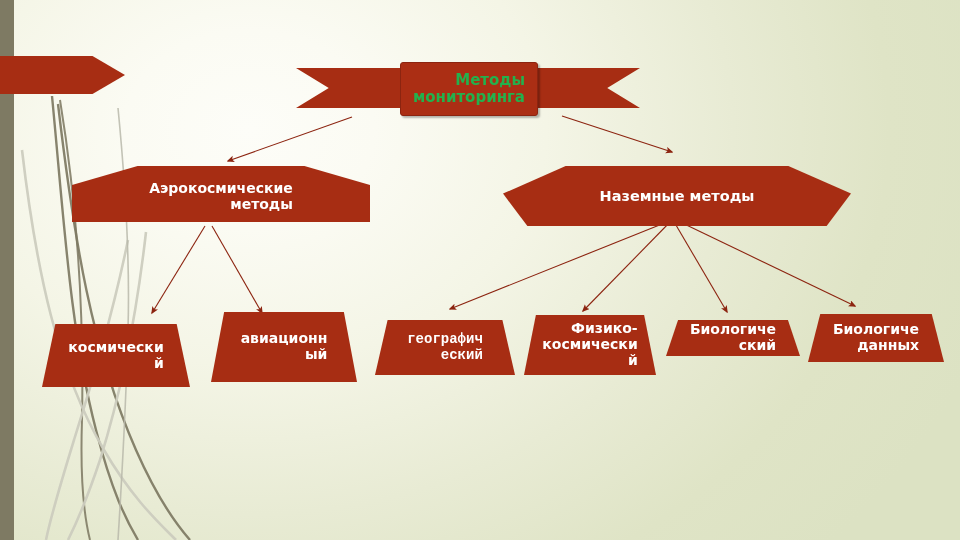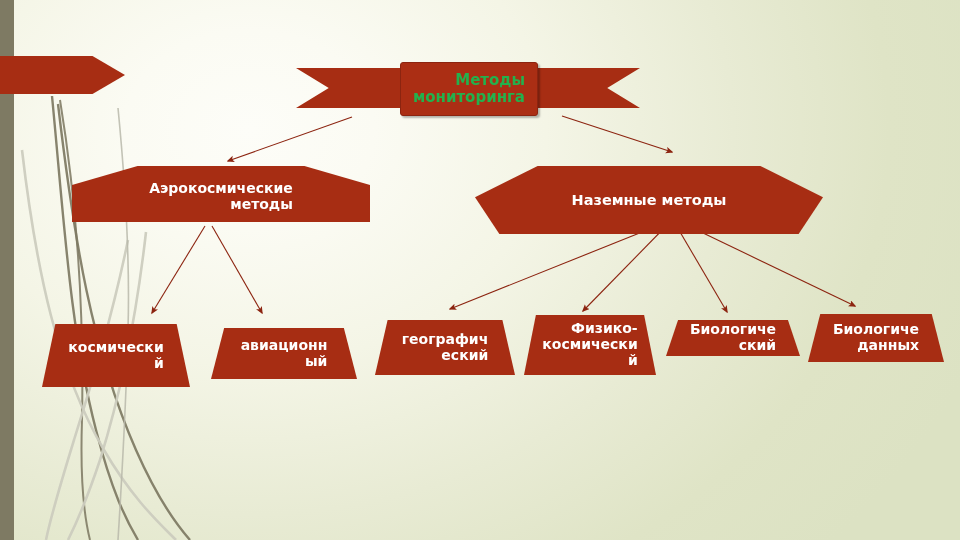--- a/index.html
+++ b/index.html
@@ -52,32 +52,32 @@
   }
 
   
   .chevron{position:absolute;background:#a72d13;}
   .chev-a{
     left:72px;top:166px;width:298px;height:56px;
     clip-path:polygon(0 34%,22% 0,78% 0,100% 34%,100% 100%,0 100%);
   }
   .chev-a .shape-label{color:#ffffff;font-size:14px;font-weight:bold;padding-top:6px;box-sizing:border-box;}
   .chev-b{
-    left:475px;top:166px;width:348px;height:68px;
+    left:503px;top:166px;width:348px;height:60px;
     clip-path:polygon(0 46%,18% 0,82% 0,100% 46%,93% 100%,7% 100%);
   }
   .chev-b .shape-label{color:#ffffff;font-size:14.5px;font-weight:bold;}
 
   
   .trap{position:absolute;background:#a72d13;
     clip-path:polygon(9% 0,91% 0,100% 100%,0 100%);}
   .trap .shape-label{color:#ffffff;font-size:14px;font-weight:bold;}
   .t1{left:42px;top:324px;width:148px;height:63px;}
-  .t2{left:211px;top:328px;width:146px;height:51px;}
-  .t3{left:375px;top:320px;width:140px;height:55px;}
+  .t2{left:211px;top:312px;width:146px;height:70px;}
+  .t3{left:375px;top:320px;width:140px;height:55px;font-family:Liberation Mono, monospace;}
   .t4{left:524px;top:315px;width:132px;height:60px;}
   .t5{left:666px;top:320px;width:134px;height:36px;}
   .t6{left:808px;top:314px;width:136px;height:48px;}
   .t4 .shape-label{font-size:14px;}
 
   
   .corner-arrow{
     position:absolute;left:0;top:56px;width:125px;height:38px;
     background:#a72d13;
     clip-path:polygon(0 0,74% 0,100% 50%,74% 100%,0 100%);

